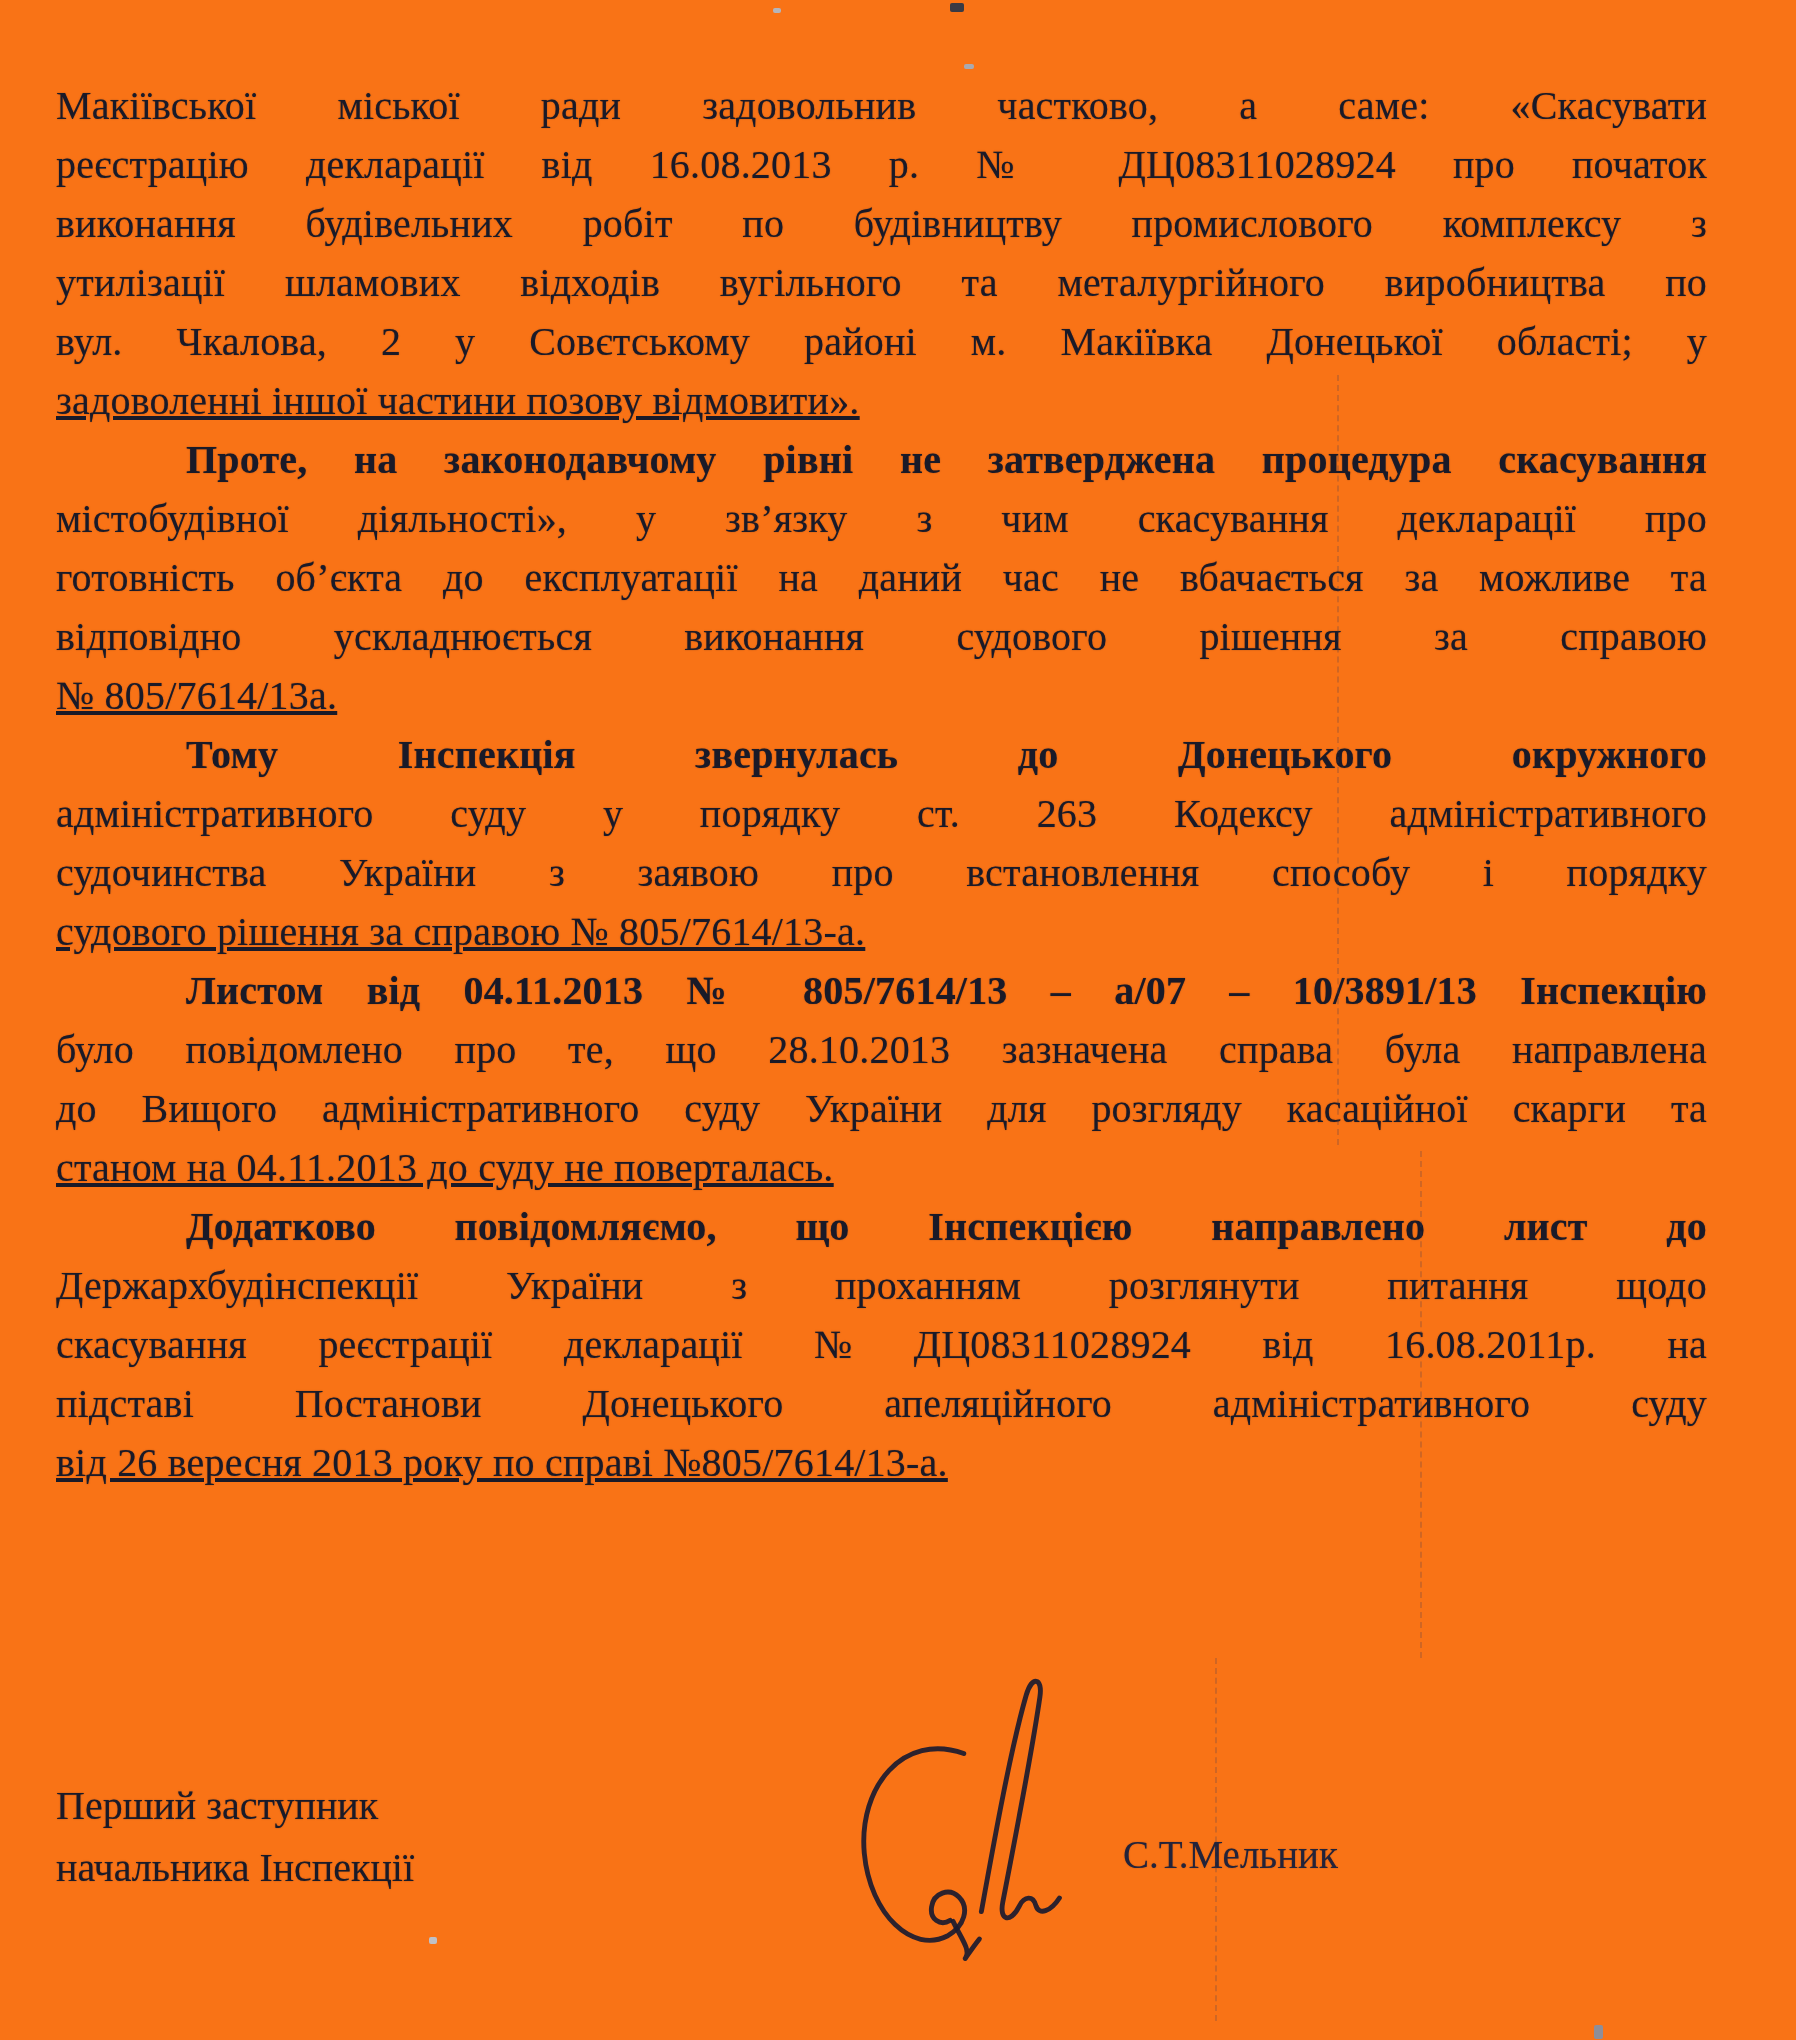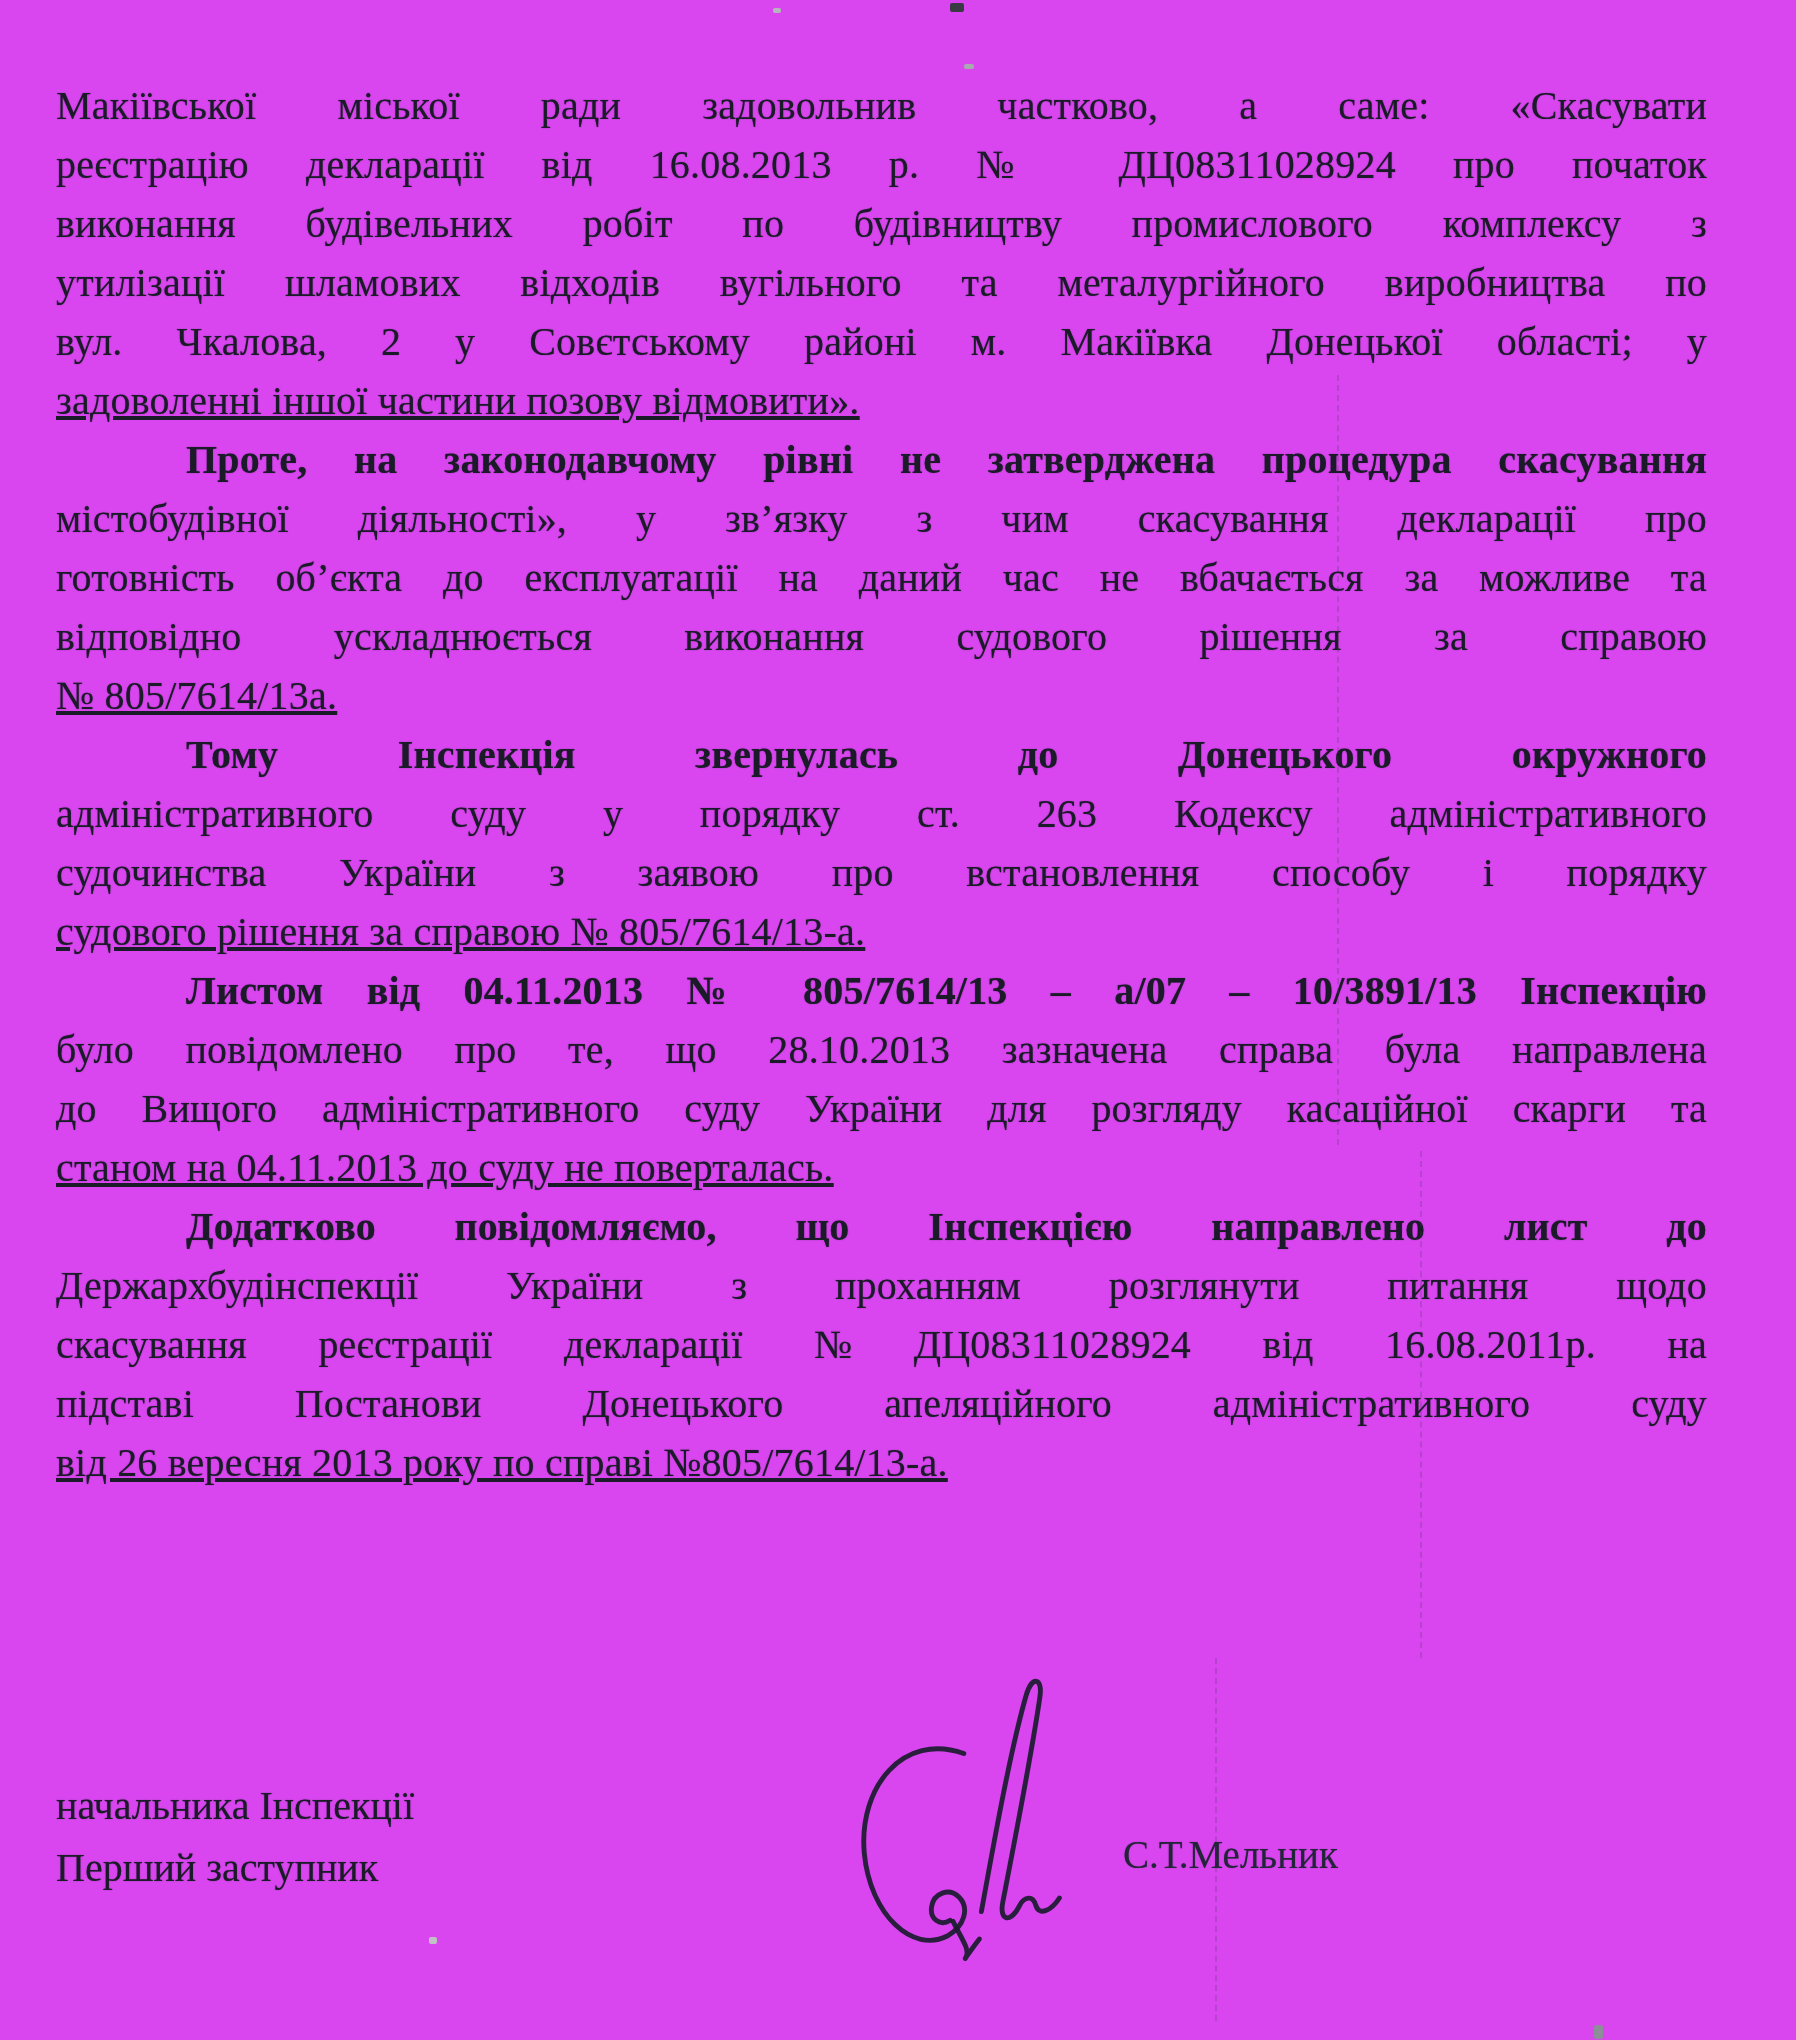--- a/index.html
+++ b/index.html
@@ -1,19 +1,19 @@
 <!DOCTYPE html>
 <html lang="uk"><head>
 <meta charset="utf-8">
 <style>
   html,body{margin:0;padding:0;background:#ffffff;}
   .page{
     position:relative;
     width:1796px;height:2040px;
-    background:#d946ef;
+    background:#f97316;
     overflow:hidden;
     font-family:"Liberation Serif", serif;
     color:#1a1a28;
   }
   
   .textblock{
     position:absolute;left:56px;top:76px;width:1651px;
   }
   .ln{
     height:59px;line-height:59px;
@@ -81,22 +81,22 @@
     <div class="ln">до Вищого адміністративного суду України для розгляду касаційної скарги та</div>
     <div class="ln l">станом на 04.11.2013 до суду не поверталась.</div>
     <div class="ln i">Додатково повідомляємо, що Інспекцією направлено лист до</div>
     <div class="ln">Держархбудінспекції України з проханням розглянути питання щодо</div>
     <div class="ln">скасування реєстрації декларації №ДЦ08311028924 від 16.08.2011р. на</div>
     <div class="ln">підставі Постанови Донецького апеляційного адміністративного суду</div>
     <div class="ln l">від 26 вересня 2013 року по справі №805/7614/13-а.</div>
   </div>
 
   <div class="sig-role">
+    <div>Перший заступник</div>
     <div>начальника Інспекції</div>
-    <div>Перший заступник</div>
   </div>
 
   <svg class="signature-svg" width="322" height="322" viewBox="0 0 330 330" aria-hidden="true">
     <path d="M 132 100 C 70 78 24 134 30 202 C 36 266 80 305 115 287 C 133 277 138 258 127 247 C 117 237 101 243 99 257 C 97 270 108 277 118 271"></path>
     <path d="M 121 272 C 129 289 139 301 134 309 C 131 314 140 300 148 290"></path>
     <path d="M 150 262 C 163 190 180 95 196 40 C 202 20 213 22 210 42 C 202 98 184 190 172 252 C 168 272 180 274 189 256 C 194 246 203 245 206 256 C 209 266 221 262 230 248"></path>
   </svg>
 
   <div class="sig-name">С.Т.Мельник</div>
 

